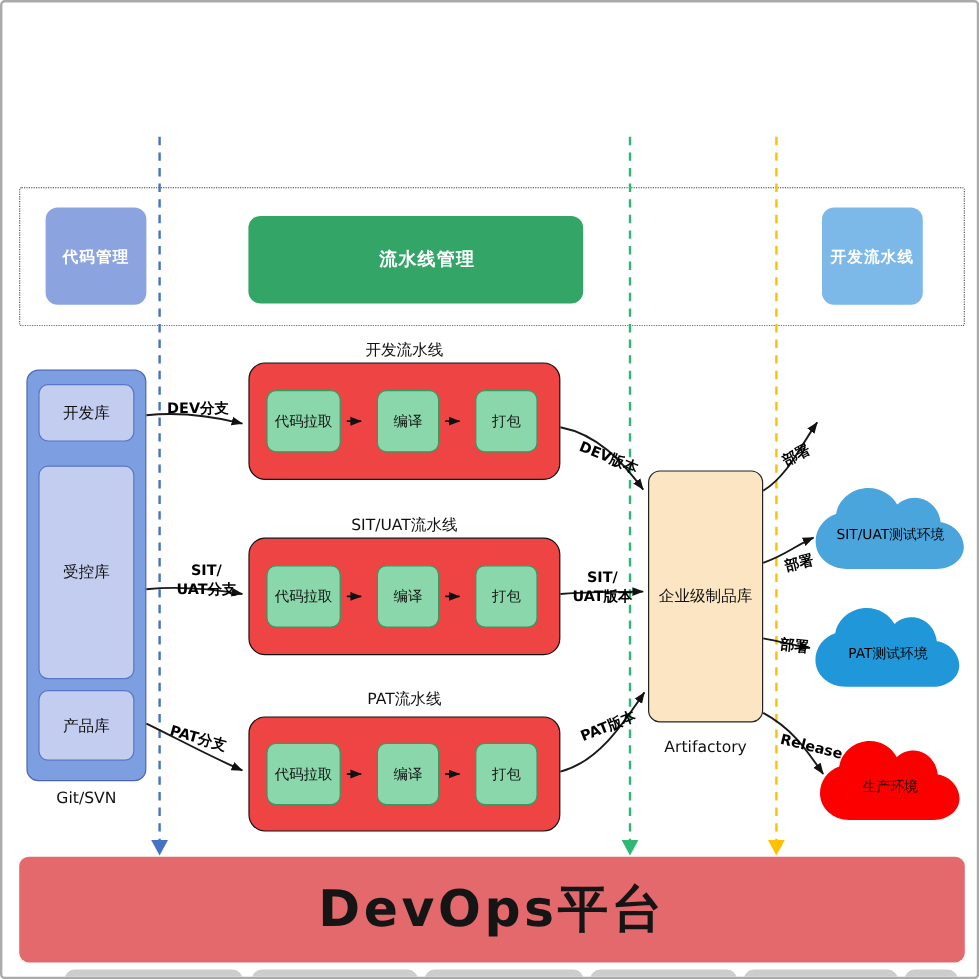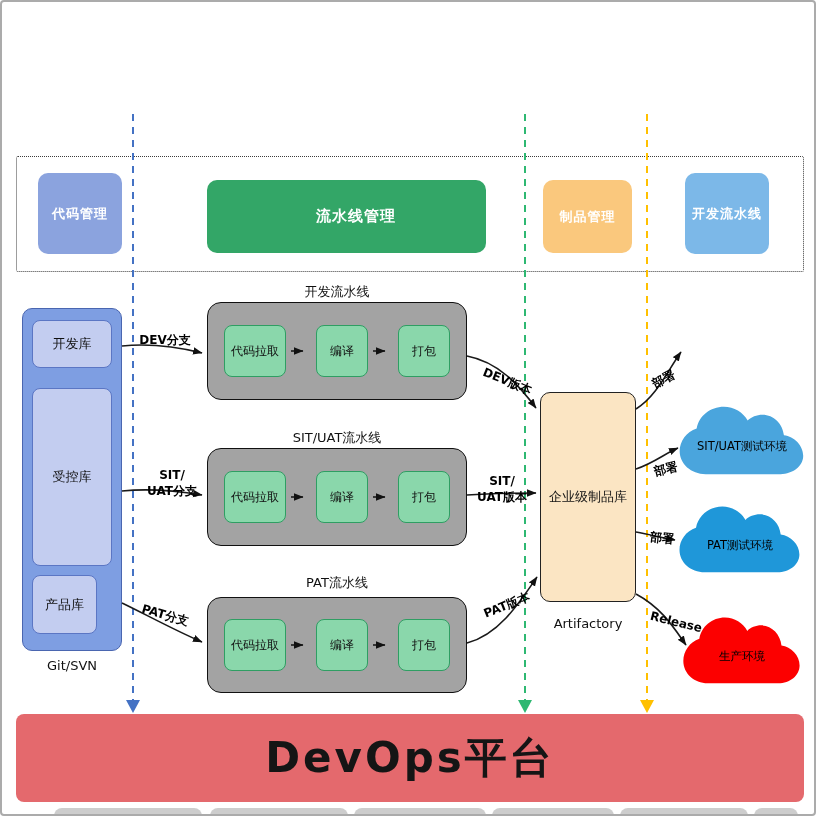--- a/index.html
+++ b/index.html
@@ -11,22 +11,22 @@
     font-size:42px;font-weight:bold;color:#151515;letter-spacing:3px;z-index:2;}
   .dotted-box{border:1.5px dotted #3c3c3c;border-radius:2px;z-index:1;box-sizing:border-box;}
   .cat{display:flex;align-items:center;justify-content:center;border-radius:10px;color:#fff;
     font-weight:bold;font-size:13px;letter-spacing:1px;z-index:2;}
   .cat-wide{font-size:15px;padding-left:19px;}
   .repo-outer{background:#7E9EE2;border:1.5px solid #4a66b0;border-radius:10px;z-index:2;box-sizing:border-box;}
   .repo-item{background:#C3CDF0;border:1px solid #5B76C4;border-radius:8px;display:flex;align-items:center;
     justify-content:center;font-size:13px;color:#111;z-index:3;box-sizing:border-box;}
   .caption{font-size:13px;color:#111;text-align:center;z-index:3;}
   .pl-title{font-size:13px;color:#111;text-align:center;z-index:3;}
-  .pl-box{background:#a3a3a3;border:1.6px solid #111;border-radius:14px;display:flex;align-items:center;
-    justify-content:center;gap:4px;padding:0 28px;box-sizing:border-box;z-index:2;}
+  .pl-box{background:#ef4444;border:1.6px solid #111;border-radius:14px;display:flex;align-items:center;
+    justify-content:flex-start;gap:4px;padding:0 14px;box-sizing:border-box;z-index:2;}
   .step{background:#8AD7AB;border:1.2px solid #2F9E63;border-radius:8px;height:52px;display:flex;
     align-items:center;justify-content:center;font-size:12px;color:#111;flex:none;box-sizing:border-box;}
   .w1{width:62px}.w2{width:52px}
   .step-arrow{flex:none;}
   .artifact{border:1.6px solid #222;border-radius:10px;display:flex;align-items:center;
     justify-content:center;font-size:13px;color:#111;z-index:2;box-sizing:border-box;}
   .cloud{z-index:2;}
   .cloud svg{position:absolute;left:0;top:0;width:100%;height:100%;}
   .cloud-label{position:absolute;left:0;right:0;top:56%;transform:translateY(-50%);text-align:center;
     font-size:11.5px;color:#000;z-index:3;}
@@ -49,35 +49,32 @@
 
 
   <div class="dotted-box abs" style="left:14px;top:154px;width:788px;height:116px"></div>
 
   <div class="cat abs" style="left: 36px; top: 171px; width: 84px; height: 81px; background: rgb(139, 163, 222);">
     <span>代码管理</span>
   </div>
   <div class="cat cat-wide abs" style="left: 205px; top: 178px; width: 260px; height: 73px; background: rgb(51, 166, 103);">
     <span>流水线管理</span>
   </div>
-  <div class="cat abs" style="left: 541px; top: 178px; width: 89px; height: 73px; background: rgb(250, 200, 125);">
-    <span>制品管理</span>
-  </div>
   <div class="cat abs" style="left: 683px; top: 171px; width: 84px; height: 81px; background: rgb(124, 184, 232);">
     <span>开发流水线</span>
   </div>
 
   <div class="repo-outer abs" style="left:20px;top:306px;width:100px;height:343px"></div>
   <div class="repo-item abs" style="left:30px;top:318px;width:80px;height:48px">
     <span>开发库</span>
   </div>
   <div class="repo-item abs" style="left:30px;top:386px;width:80px;height:178px">
     <span>受控库</span>
   </div>
-  <div class="repo-item abs" style="left:30px;top:573px;width:65px;height:59px">
+  <div class="repo-item abs" style="left:30px;top:573px;width:80px;height:59px">
     <span>产品库</span>
   </div>
   <div class="caption abs" style="left:20px;top:656px;width:100px">Git/SVN</div>
 
   <div class="pl-title abs" style="left:205px;top:281px;width:260px">开发流水线</div>
   <div class="pl-box abs" style="left:205px;top:300px;width:260px;height:98px">
     <div class="step w1">代码拉取</div>
     <svg class="step-arrow" width="22" height="12">
         <line x1="1" y1="6" x2="13" y2="6" stroke="#111" stroke-width="1.5" marker-end="url(#ah)"></line>
       </svg>

